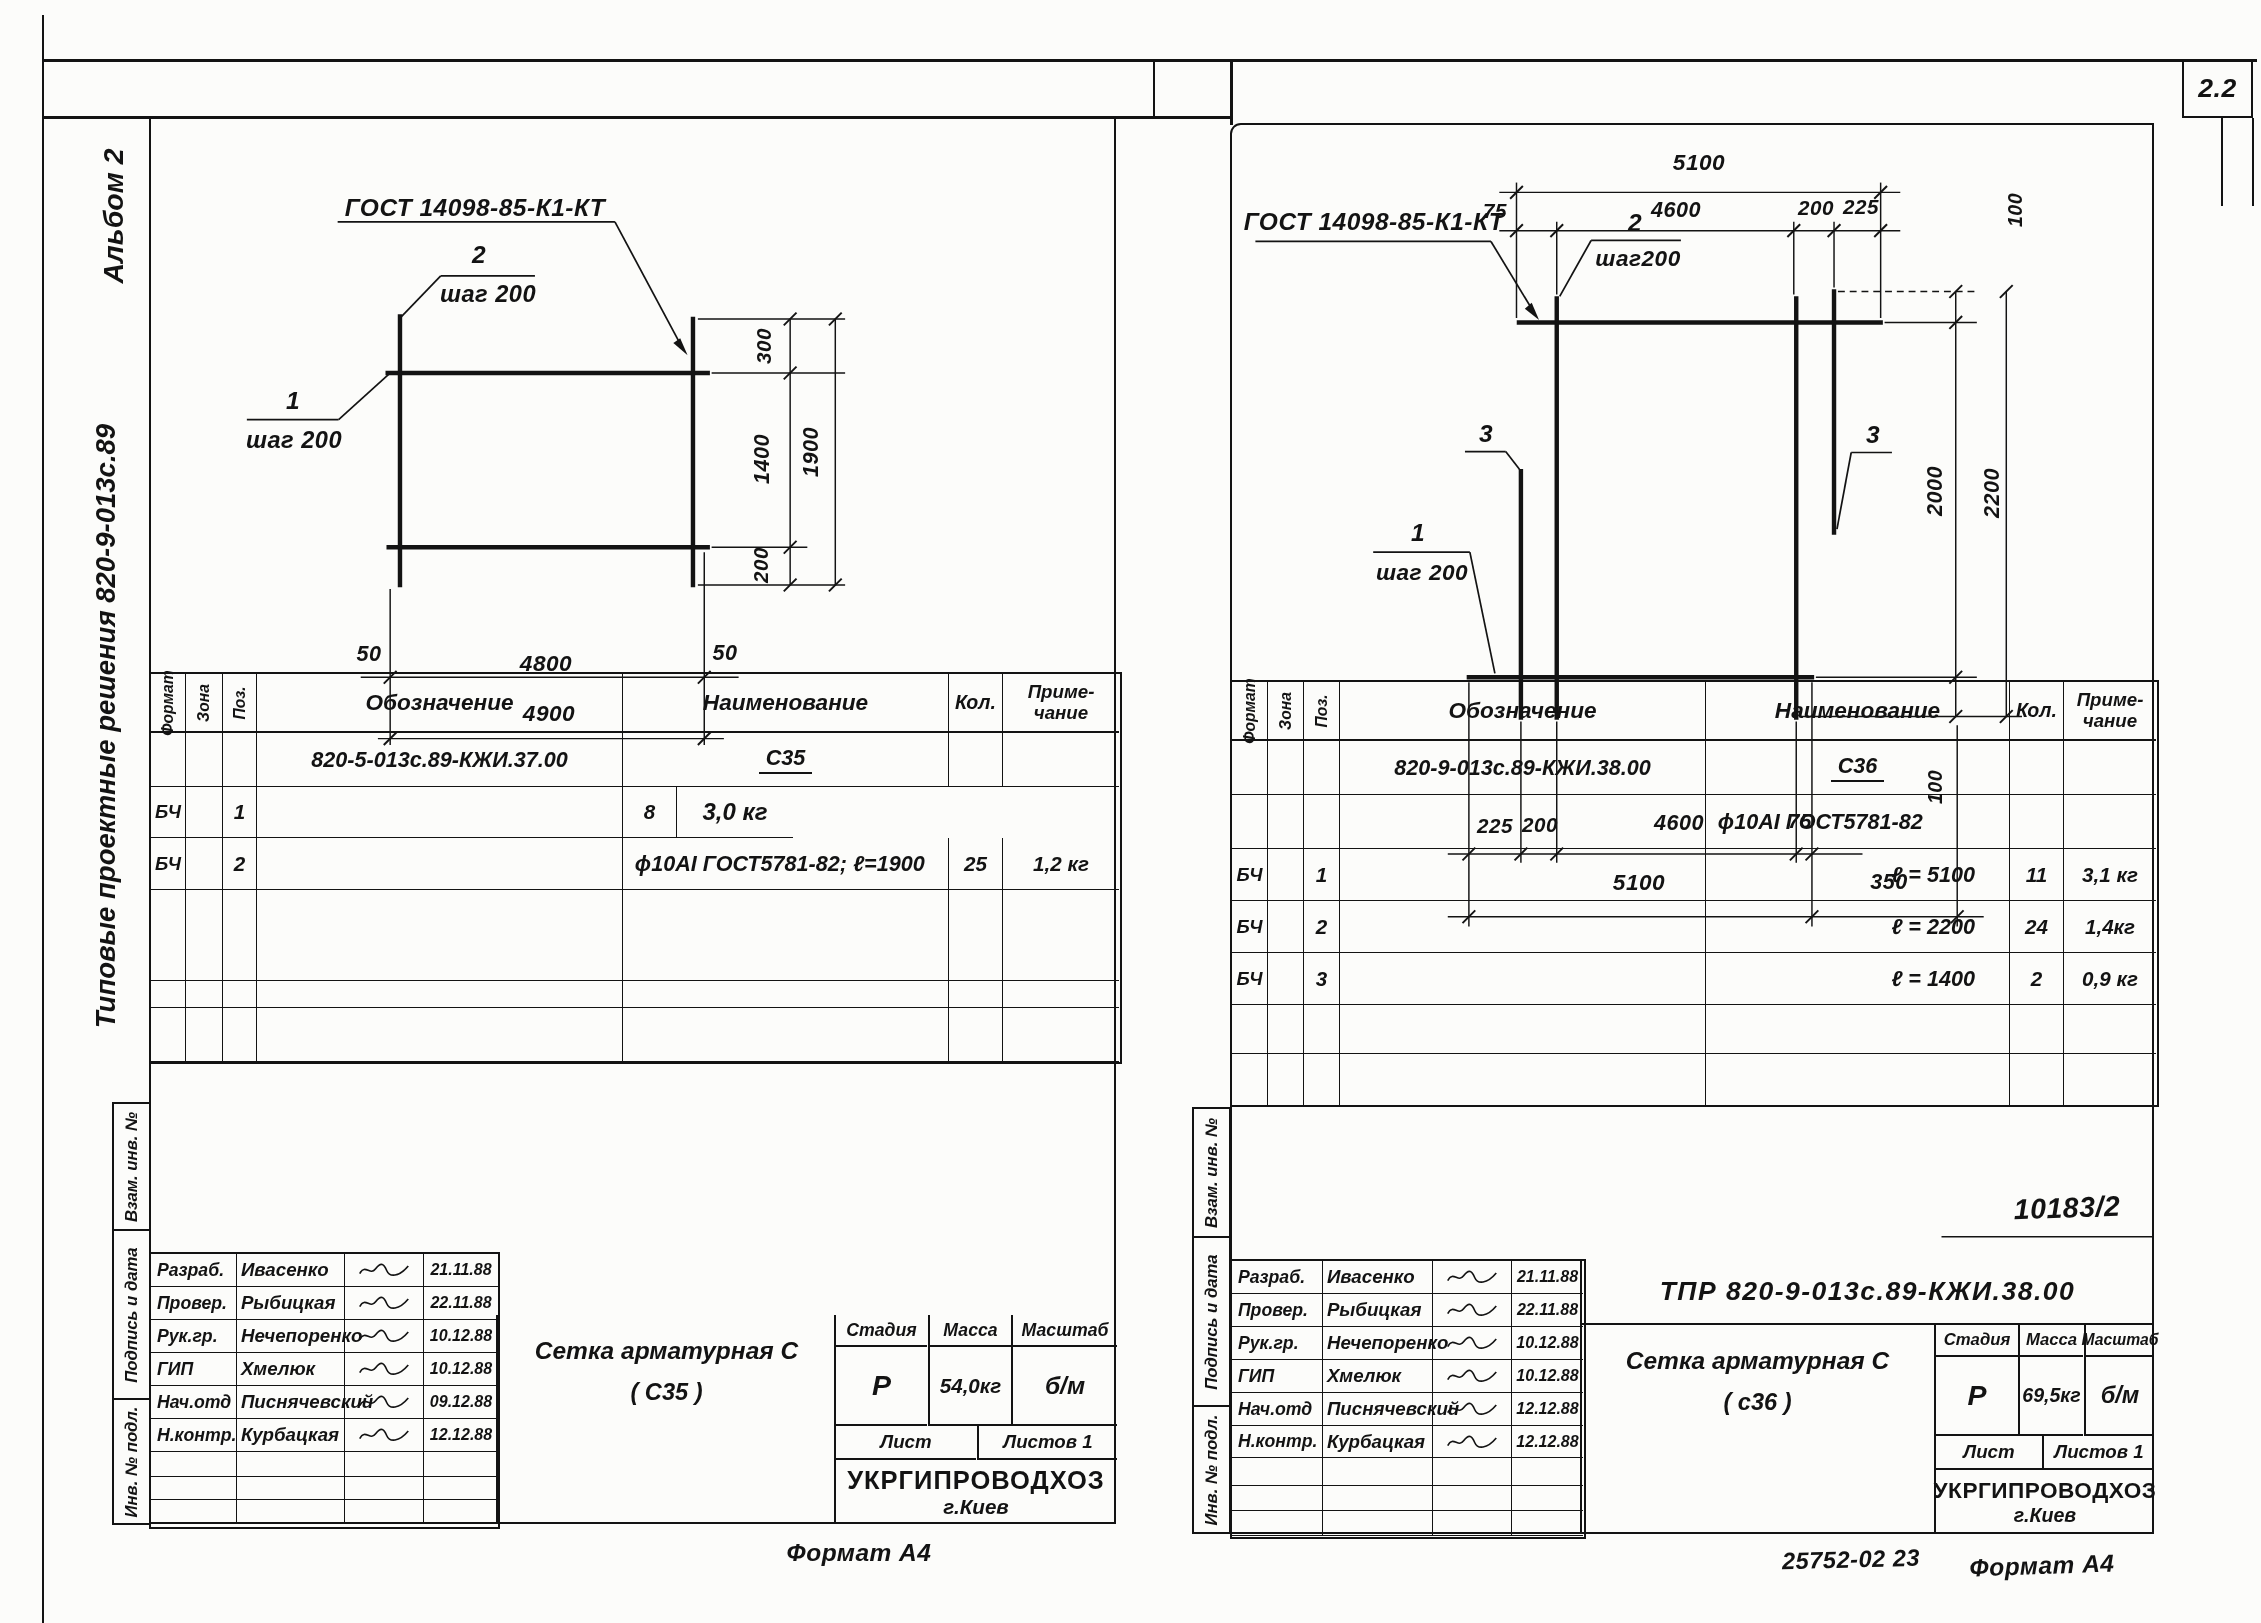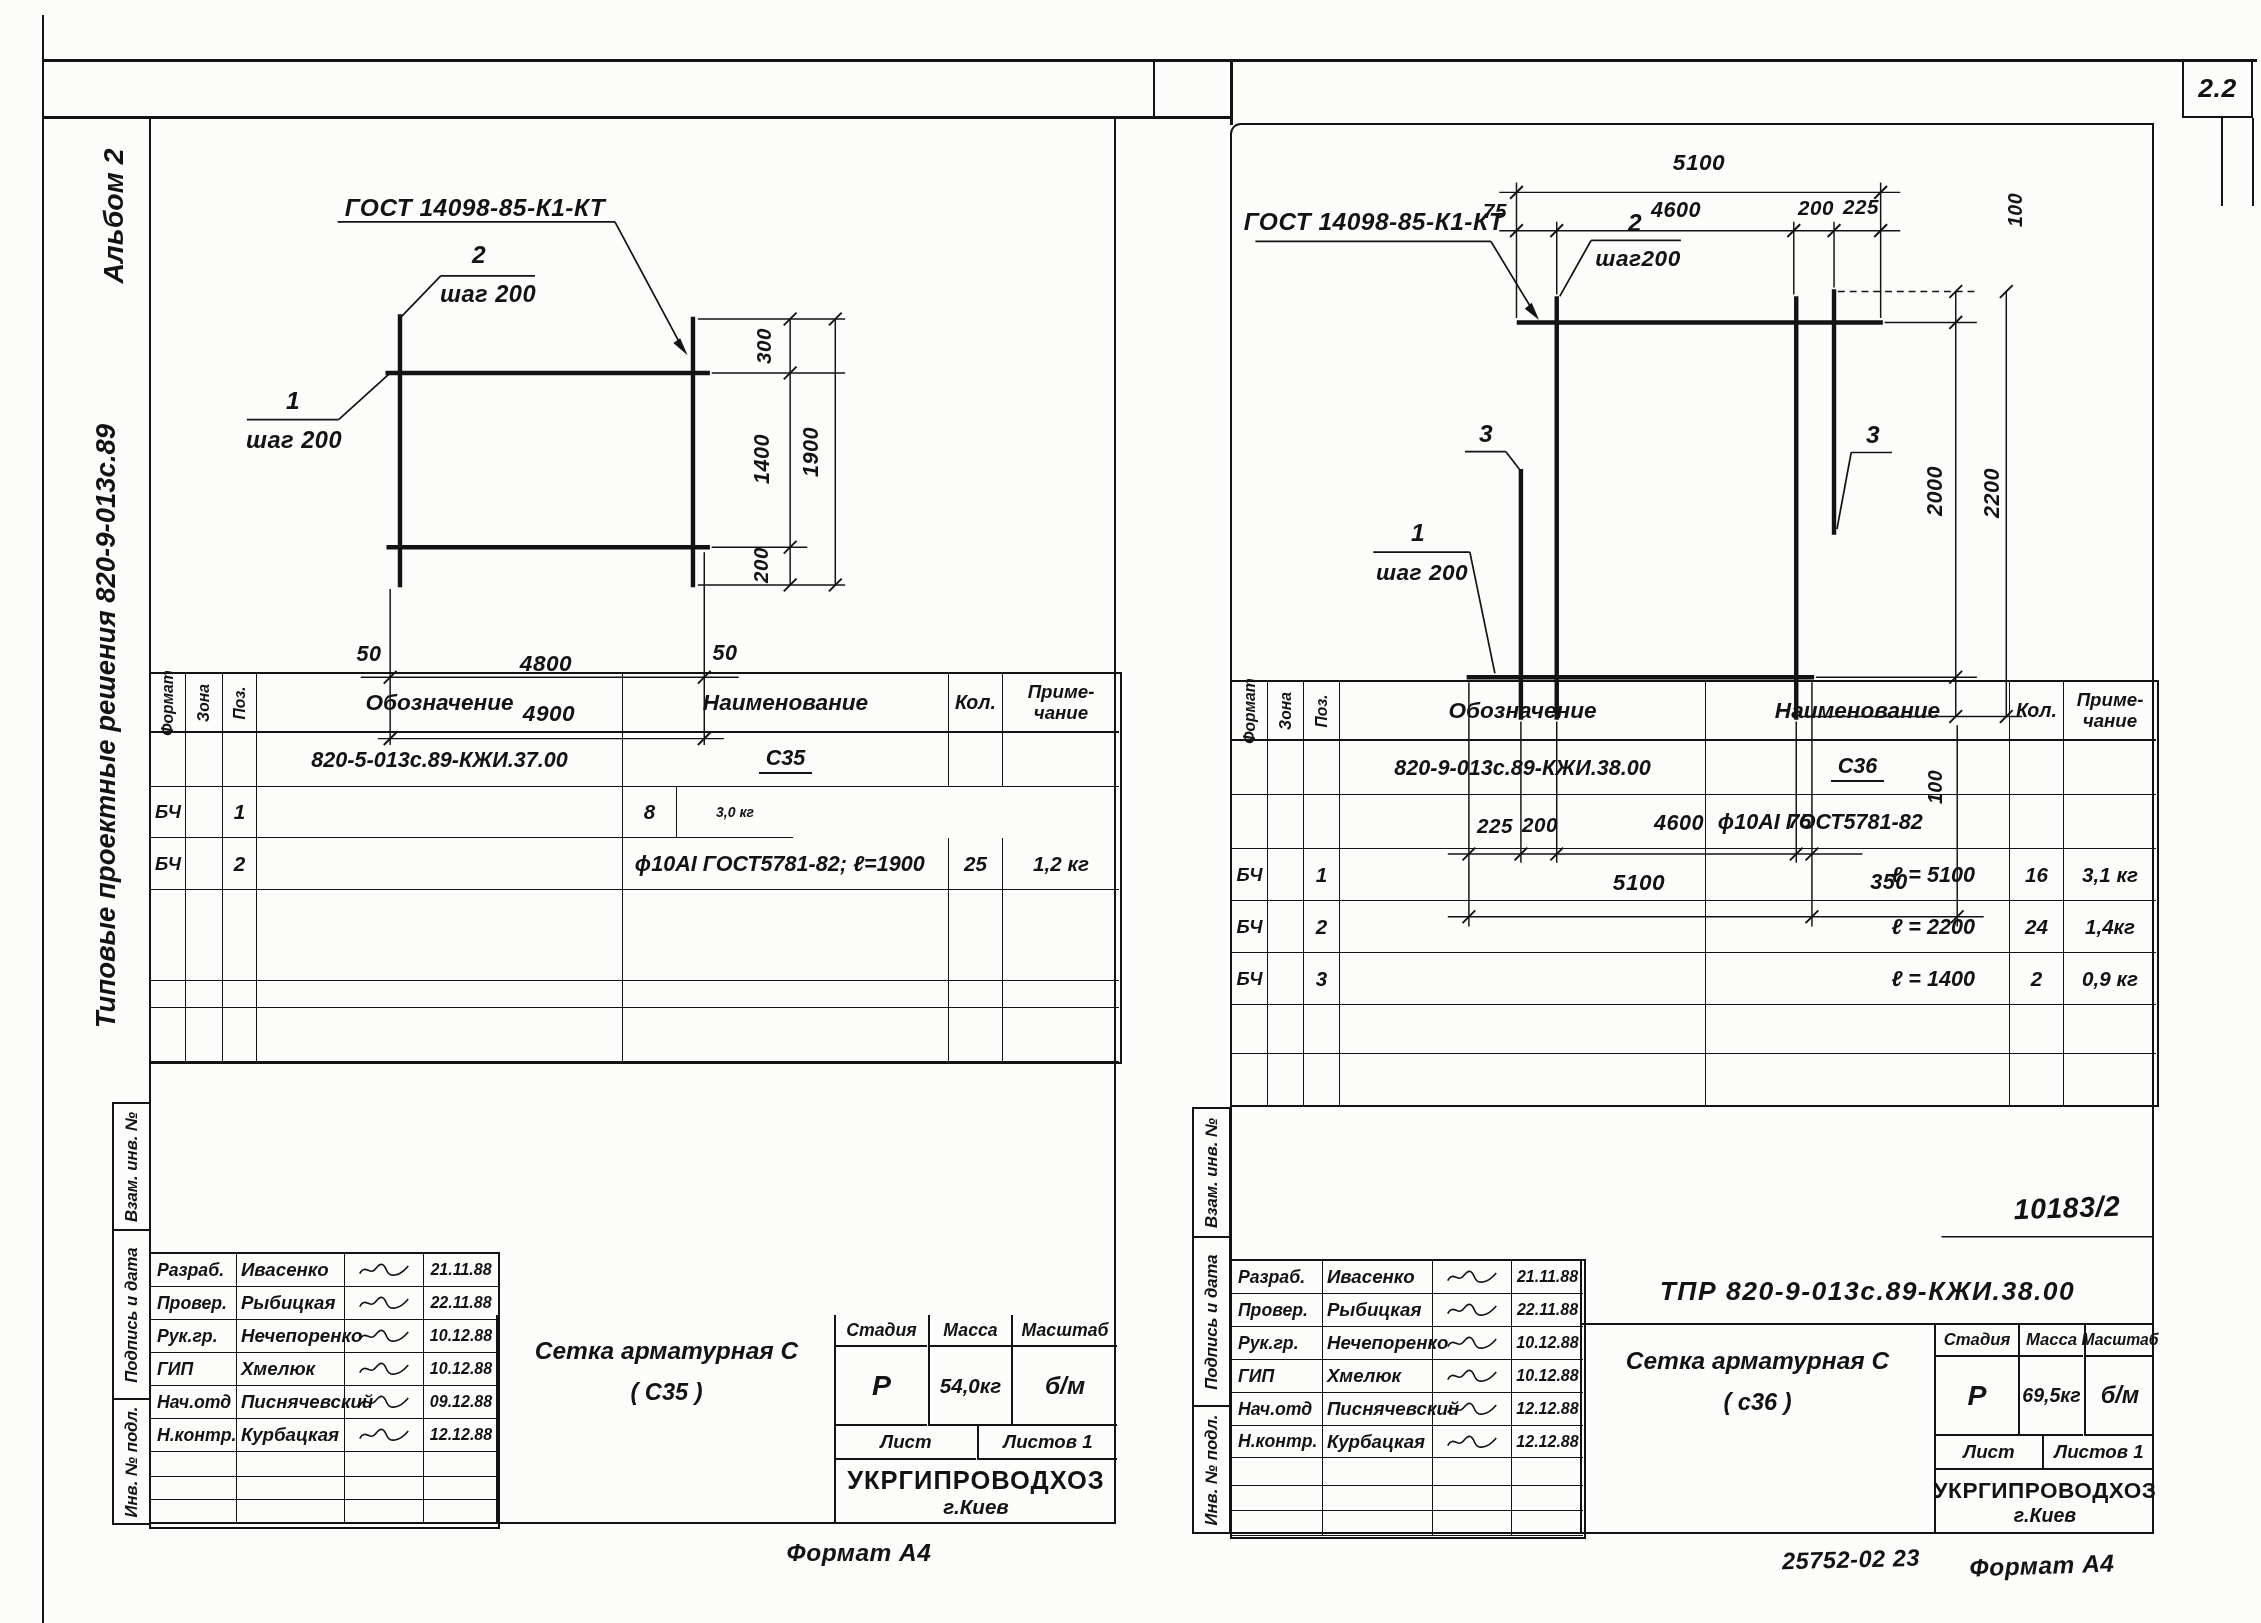--- a/index.html
+++ b/index.html
@@ -241,21 +241,21 @@
         </div>
         <div class="tc" style="width: 54px; height: 54px; font-size: 20.6px;"></div>
         <div class="tc" style="width: 116px; height: 54px; font-size: 20.6px;"></div>
       </div>
       <div class="srow">
         <div class="tc" style="width: 35px; height: 51px; font-size: 18.7px;">БЧ</div>
         <div class="tc" style="width: 37px; height: 51px; font-size: 18.7px;"></div>
         <div class="tc" style="width: 34px; height: 51px; font-size: 20.6px;">1</div>
         <div class="tc" style="width: 366px; height: 51px; font-size: 21.6px;"></div>
         <div class="tc" style="width: 54px; height: 51px; font-size: 20.6px;">8</div>
-        <div class="tc" style="width: 116px; height: 51px; font-size: 14px;">3,0 кг</div>
+        <div class="tc" style="width: 116px; height: 51px; font-size: 24px;">3,0 кг</div>
       </div>
       <div class="srow">
         <div class="tc" style="width: 35px; height: 52px; font-size: 18.7px;">БЧ</div>
         <div class="tc" style="width: 37px; height: 52px; font-size: 18.7px;"></div>
         <div class="tc" style="width: 34px; height: 52px; font-size: 20.6px;">2</div>
         <div class="tc" style="width: 366px; height: 52px; font-size: 21.6px;"></div>
         <div class="tc" style="width: 326px; height: 52px; font-size: 21.6px; justify-content: flex-start; padding-left: 11.8px;">ϕ10АI ГОСТ5781-82;  ℓ=1900</div>
         <div class="tc" style="width: 54px; height: 52px; font-size: 20.6px;">25</div>
         <div class="tc" style="width: 116px; height: 52px; font-size: 20.6px;">1,2 кг</div>
       </div>
@@ -324,21 +324,21 @@
         <div class="tc" style="width: 304px; height: 54px; font-size: 21.6px; justify-content: flex-start; padding-left: 11.8px;">ϕ10АI ГОСТ5781-82</div>
         <div class="tc" style="width: 54px; height: 54px; font-size: 20.6px;"></div>
         <div class="tc" style="width: 92px; height: 54px; font-size: 20.6px;"></div>
       </div>
       <div class="srow">
         <div class="tc" style="width: 36px; height: 52px; font-size: 18.7px;">БЧ</div>
         <div class="tc" style="width: 36px; height: 52px; font-size: 18.7px;"></div>
         <div class="tc" style="width: 36px; height: 52px; font-size: 20.6px;">1</div>
         <div class="tc" style="width: 366px; height: 52px; font-size: 21.6px;"></div>
         <div class="tc" style="width: 304px; height: 52px; font-size: 21.6px; justify-content: flex-end; padding-right: 34px;">ℓ = 5100</div>
-        <div class="tc" style="width: 54px; height: 52px; font-size: 20.6px;">16</div>
+        <div class="tc" style="width: 54px; height: 52px; font-size: 20.6px;">11</div>
         <div class="tc" style="width: 92px; height: 52px; font-size: 20.6px;">3,1 кг</div>
       </div>
       <div class="srow">
         <div class="tc" style="width: 36px; height: 52px; font-size: 18.7px;">БЧ</div>
         <div class="tc" style="width: 36px; height: 52px; font-size: 18.7px;"></div>
         <div class="tc" style="width: 36px; height: 52px; font-size: 20.6px;">2</div>
         <div class="tc" style="width: 366px; height: 52px; font-size: 21.6px;"></div>
         <div class="tc" style="width: 304px; height: 52px; font-size: 21.6px; justify-content: flex-end; padding-right: 34px;">ℓ = 2200</div>
         <div class="tc" style="width: 54px; height: 52px; font-size: 20.6px;">24</div>
         <div class="tc" style="width: 92px; height: 52px; font-size: 20.6px;">1,4кг</div>

